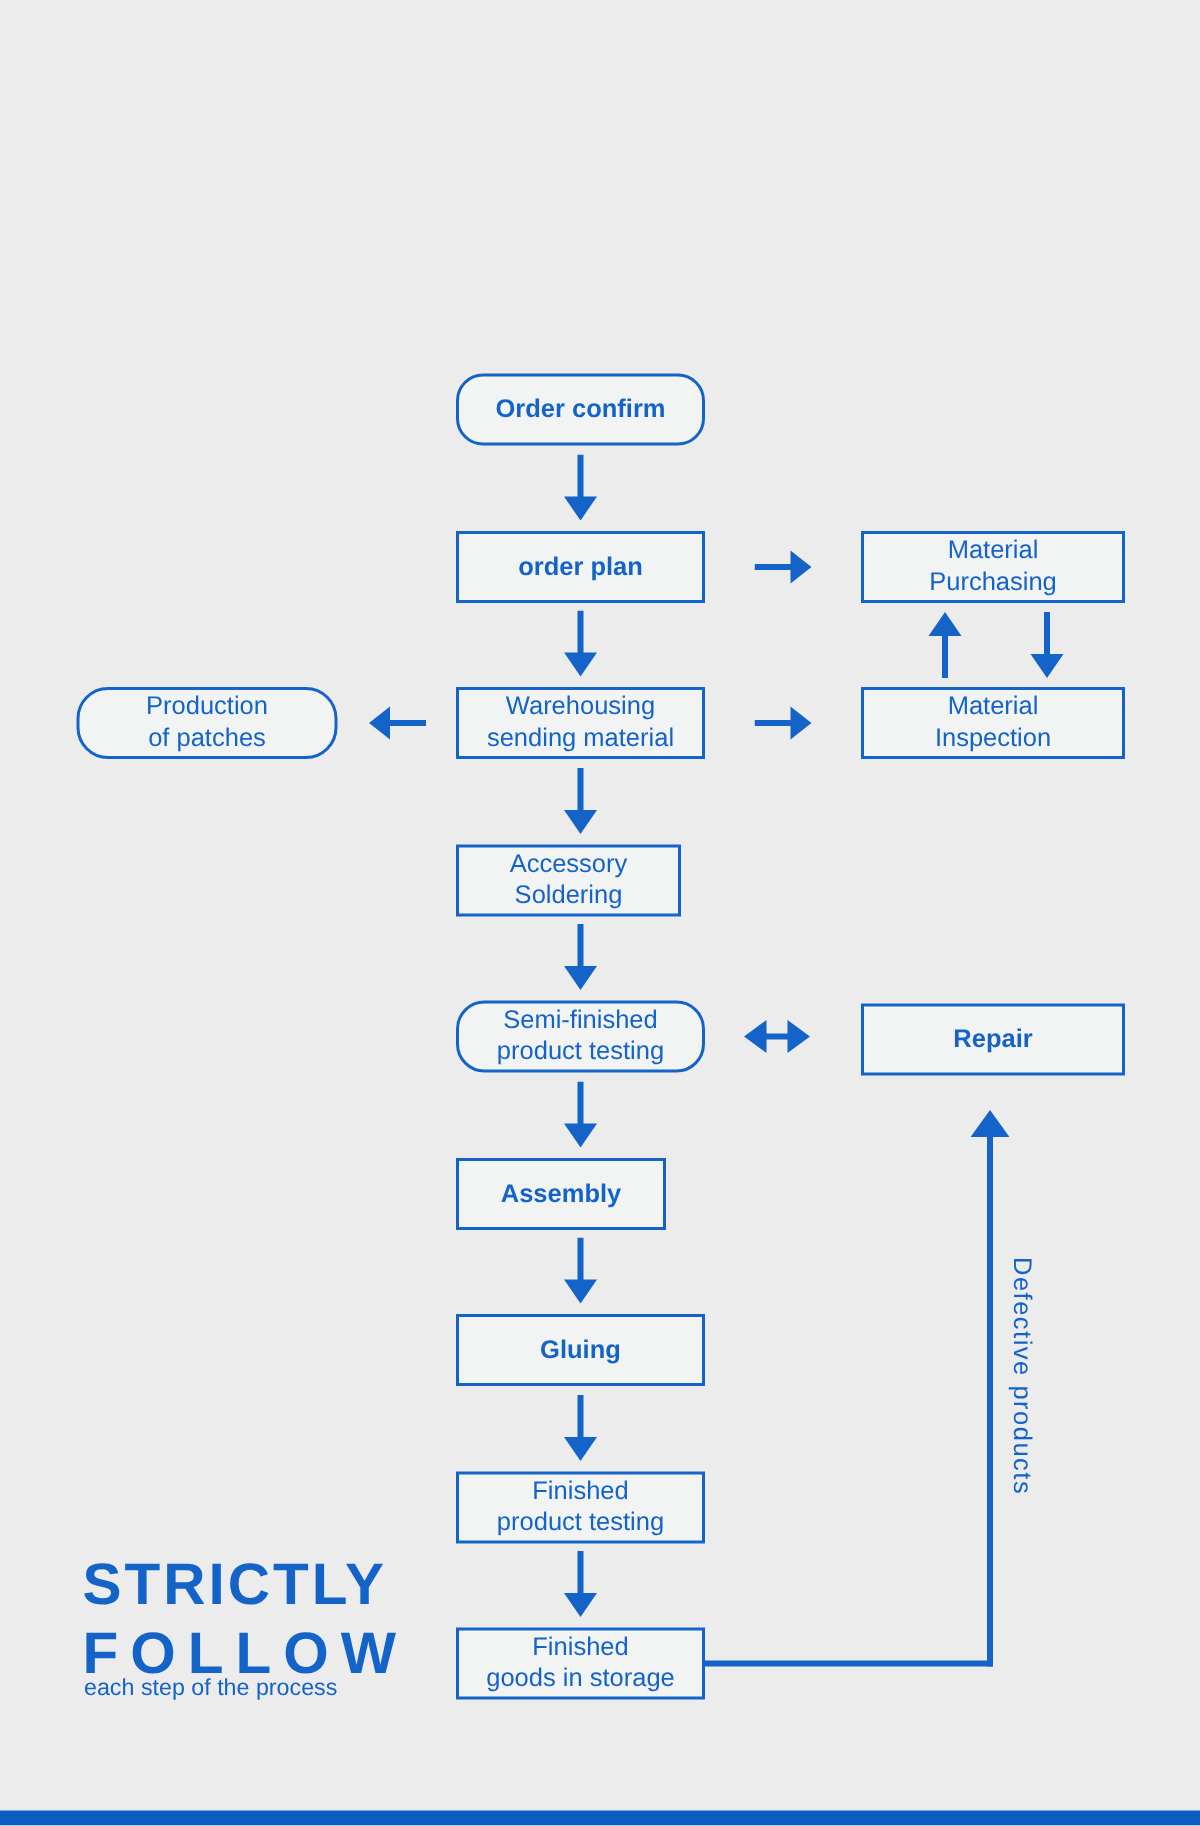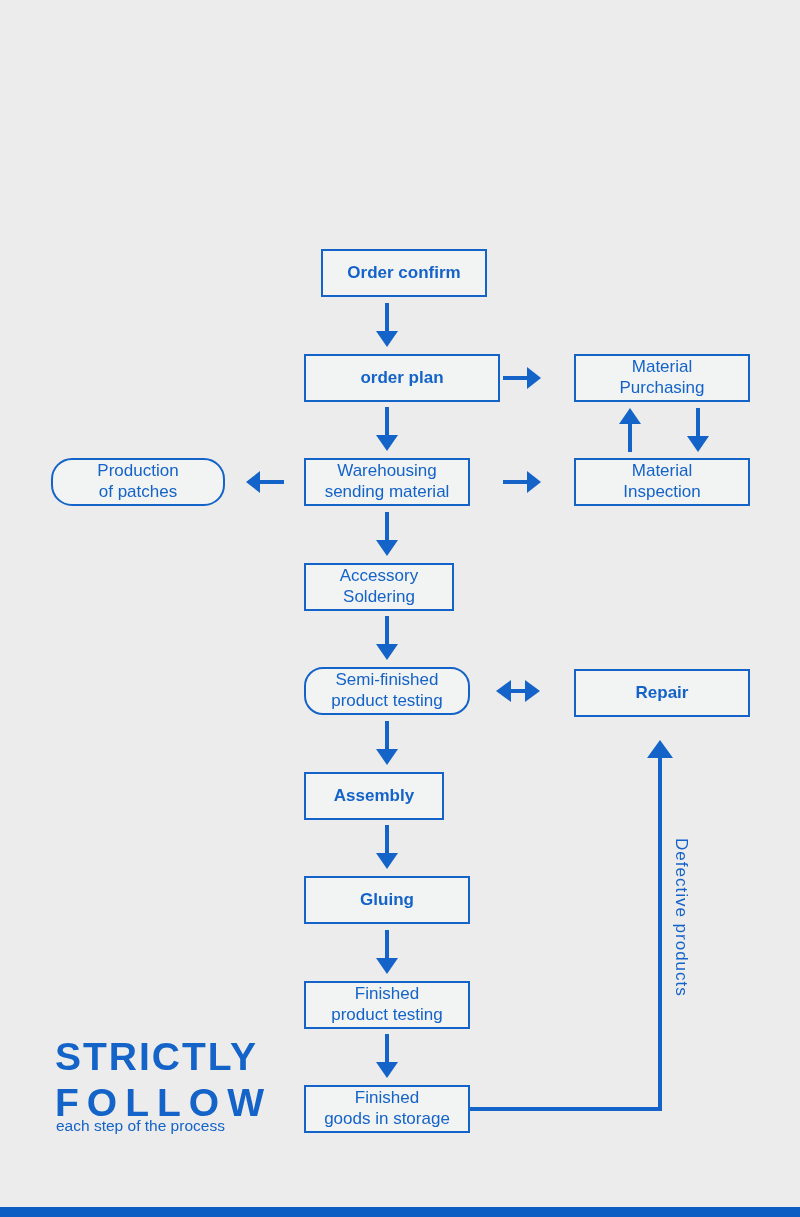--- a/index.html
+++ b/index.html
@@ -42,24 +42,24 @@
   .brand3{position:absolute;left:56px;top:1117px;color:var(--accent);font-size:15.5px;font-weight:500;white-space:nowrap;}
 
   .footer{position:absolute;left:0;top:1207px;width:800px;height:10px;background:var(--header-bg);}
 </style>
 </head>
 <body>
 
 <div class="screen">
 
 
-  <div class="node bold" style="left:321px;top:249px;width:166px;">
+  <div class="node bold" style="left:304px;top:249px;width:166px;border-radius:18px;">
     <span class="lbl">Order confirm</span>
   </div>
-  <div class="node bold" style="left:304px;top:354px;width:196px;">
+  <div class="node bold" style="left:304px;top:354px;width:166px;">
     <span class="lbl">order plan</span>
   </div>
   <div class="node" style="left:574px;top:354px;width:176px;">
     <span class="lbl">Material
 Purchasing</span>
   </div>
   <div class="node" style="left:51px;top:458px;width:174px;border-radius:21px;">
     <span class="lbl">Production
 of patches</span>
   </div>

